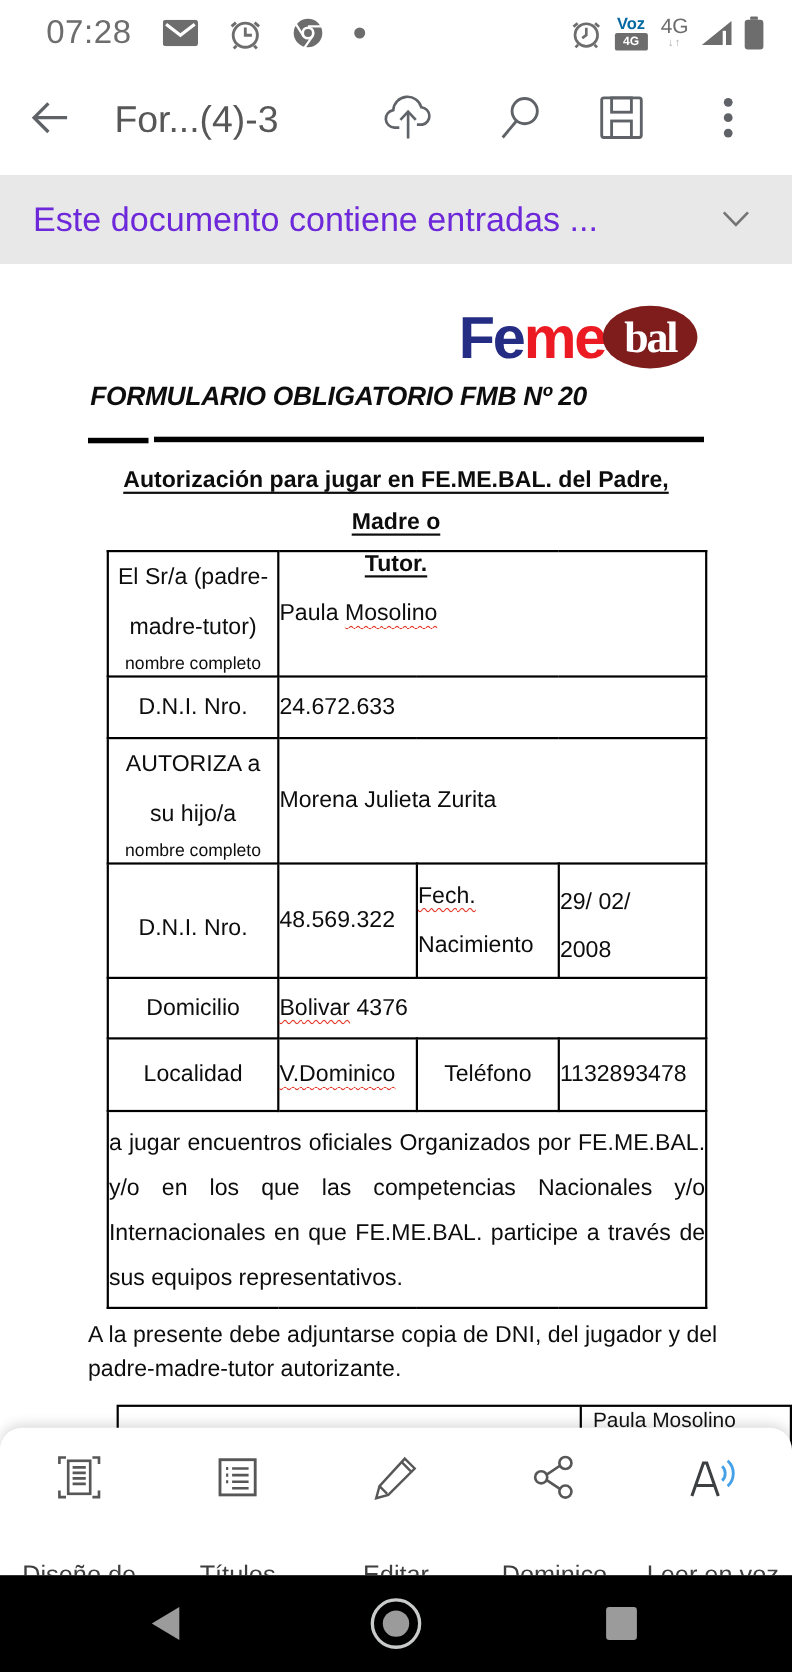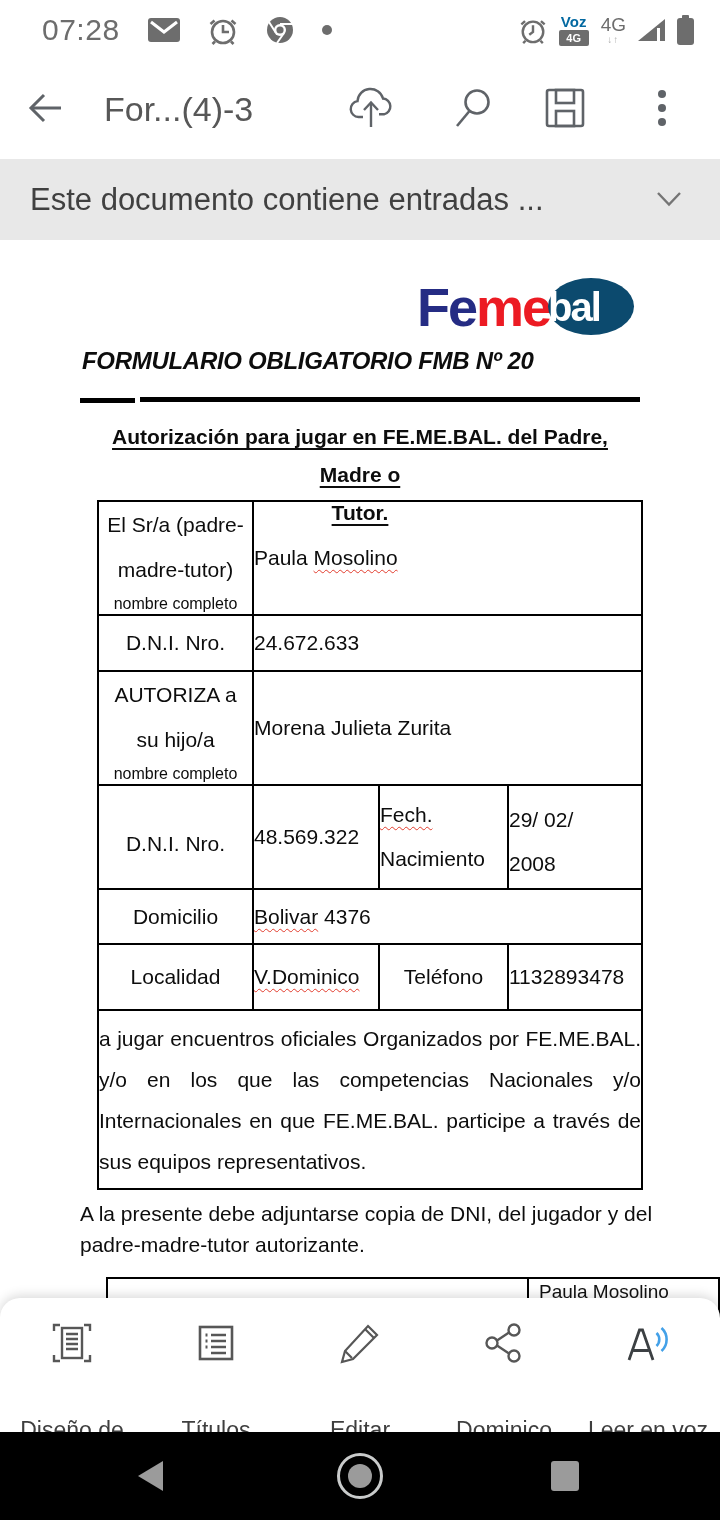--- a/index.html
+++ b/index.html
@@ -25,31 +25,31 @@
   .battery:before { content:""; position:absolute; top:-3px; left:5px; width:7px; height:3px; background:#6d6d6d; border-radius:1px 1px 0 0; }
   .notif-dot { width:10px; height:10px; border-radius:50%; background:#6d6d6d; }
 
   
   .app-bar { position:absolute; left:0; top:60px; width:720px; height:99px; background:#fff; }
   .ab-title { position:absolute; left:104px; top:0; height:99px; display:flex; align-items:center; font-size:34px; color:#575757; }
   .ab-btn { position:absolute; top:0; height:99px; width:56px; display:flex; align-items:center; justify-content:center; }
 
   
   .banner { position:absolute; left:0; top:159px; width:720px; height:81px; background:#e8e8e8; display:flex; align-items:center; }
-  .banner-text { position:absolute; left:30px; font-size:31px; color:#404040; }
+  .banner-text { position:absolute; left:30px; font-size:31px; color:#6d28d9; }
   .banner-chevron { position:absolute; right:38px; top:32px; }
 
   
   .doc { position:absolute; left:0; top:240px; width:720px; height:1280px; background:#fff; color:#111; }
 
   .logo { position:absolute; left:417px; top:38px; display:flex; align-items:center; }
   .logo-txt { font-size:54px; font-weight:bold; letter-spacing:-2px; line-height:1; }
   .logo-fe { color:#252c84; }
   .logo-me { color:#ec1b23; }
-  .logo-ellipse { width:86px; height:57px; margin-left:-2px; background:#0c4a6e; border-radius:50%; display:flex; align-items:center; justify-content:flex-start; }
+  .logo-ellipse { width:86px; height:57px; margin-left:-2px; background:#7f1d1d; border-radius:50%; display:flex; align-items:center; justify-content:center;font-family:Liberation Serif, serif; }
   .logo-bal { color:#fff; font-size:40px; font-weight:bold; letter-spacing:-2px; line-height:1; }
 
   .form-title { position:absolute; left:82px; top:107px; font-size:24px; font-weight:bold; font-style:italic; letter-spacing:-0.3px; color:#0d0d0d; }
 
   .rule-a { position:absolute; left:80px; top:158px; width:55px; height:5px; background:#000; }
   .rule-b { position:absolute; left:140px; top:157px; width:500px; height:5px; background:#000; }
 
   .heading { position:absolute; left:80px; top:178px; width:560px; text-align:center; font-size:21px; font-weight:bold; line-height:38px; color:#0d0d0d; }
   .heading span { text-decoration:underline; text-decoration-thickness:2px; text-underline-offset:4px; }
 

